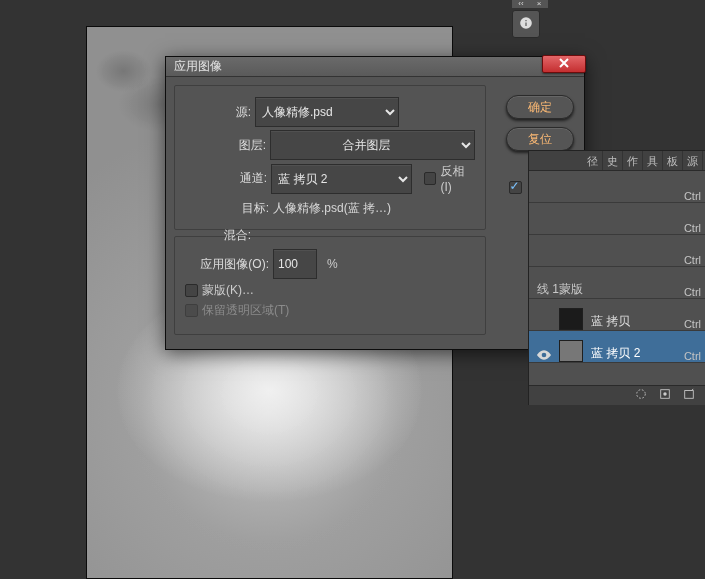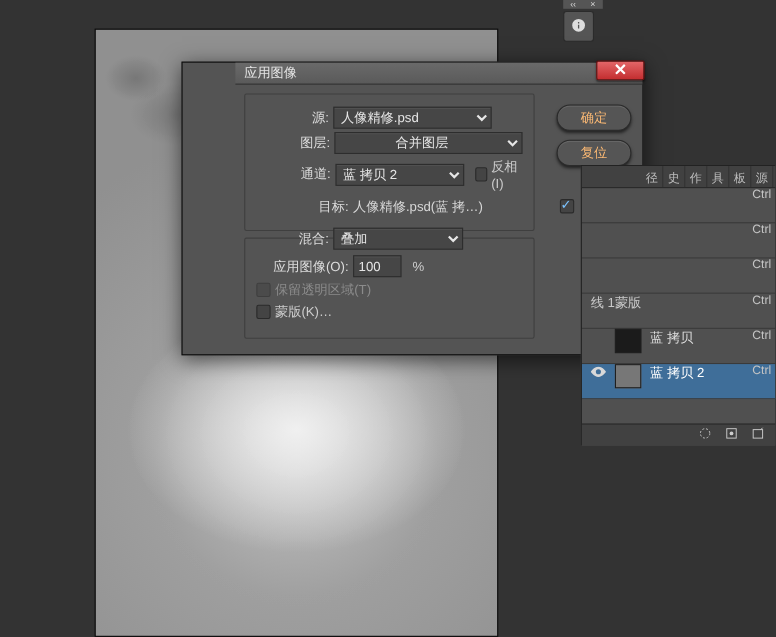--- a/index.html
+++ b/index.html
@@ -23,34 +23,34 @@
     content: ""; position: absolute; inset: 0;
     background:
       radial-gradient(ellipse 220px 160px at 50% 66%, rgba(240,240,240,0.9), transparent 70%),
       radial-gradient(circle 34px at 50% 46%, rgba(160,160,160,0.9), transparent 80%),
       radial-gradient(ellipse 60px 40px at 20% 14%, rgba(100,100,100,0.45), transparent 70%),
       radial-gradient(ellipse 40px 30px at 10% 8%, rgba(90,90,90,0.45), transparent 70%);
     mix-blend-mode: normal;
   }
 
   
-  .dialog { position: absolute; left: 165px; top: 56px; width: 420px; background: #545454; border: 1px solid #0d0d0d; box-shadow: 0 4px 18px rgba(0,0,0,0.6); padding-left: 48px; }
+  .dialog { position: absolute; left: 165px; top: 56px; width: 420px; background: #545454; border: 1px solid #0d0d0d; box-shadow: 0 4px 18px rgba(0,0,0,0.6); }
   .dlg-title { height: 20px; background: linear-gradient(#6a6a6a,#5a5a5a); display: flex; align-items: center; padding-left: 8px; font-size: 12px; color: #e4e4e4; position: relative; border-bottom: 1px solid #333; }
   .dlg-close { position: absolute; right: -2px; top: -2px; width: 44px; height: 18px; background: linear-gradient(#e36668,#c42e30); border: 1px solid #6d0c0c; border-radius: 2px; display: flex; align-items: center; justify-content: center; box-shadow: 0 1px 2px rgba(0,0,0,0.5); }
   .dlg-close svg { width: 10px; height: 10px; fill: #fff; }
 
   .dlg-body { padding: 8px 8px 14px 8px; position: relative; }
   .group1 { border: 1px solid #3f3f3f; border-radius: 2px; padding: 8px 10px 10px 10px; margin-right: 90px; position: relative; }
   .group2 { border: 1px solid #3f3f3f; border-radius: 2px; padding: 10px 10px 12px 10px; margin-top: 6px; margin-right: 90px; }
 
   .row { display: flex; align-items: center; margin: 3px 0; }
   .lbl { width: 70px; text-align: right; color: #dcdcdc; padding-right: 4px; }
   .lbl-small { width: 88px; text-align: right; color: #dcdcdc; padding-right: 4px; }
   select, input[type="text"].nbox {
-    background: #464646; border: 1px solid #2d2d2d; color: #e6e6e6; font-size: 12px; height: 20px;
+    background: #464646; border: 1px solid #2d2d2d; color: #e6e6e6; font-size: 12px; height: 30px;
     box-shadow: inset 0 1px 0 rgba(255,255,255,0.06);
   }
   select { padding: 1px 2px; }
   .sel-src { width: 144px; }
   .sel-layer { width: 212px; text-align: center; }
   .sel-ch { width: 144px; }
   .sel-blend { width: 118px; }
   .nbox { width: 44px; text-align: left; padding-left: 4px; }
   .chk { width: 13px; height: 13px; appearance: none; background: #444; border: 1px solid #2a2a2a; margin-right: 4px; display: inline-block; vertical-align: middle; border-radius: 2px; position: relative; }
   .chk:checked::after { content: "✓"; position: absolute; top: -3px; left: 0; font-size: 12px; color: #7cc3ff; }
@@ -61,21 +61,21 @@
   
   .side-col { position: absolute; right: 10px; top: 18px; display: flex; flex-direction: column; gap: 8px; align-items: center; }
   .pill-btn { width: 68px; height: 24px; border-radius: 14px; background: #555; border: 1px solid #2b2b2b; color: #fdba74; display: flex; align-items: center; justify-content: center; box-shadow: 0 1px 0 rgba(255,255,255,0.1) inset, 0 2px 3px rgba(0,0,0,0.6); cursor: pointer; }
   .preview-row { margin-top: 20px; display: flex; align-items: center; gap: 6px; color: #e2e2e2; }
 
   
   .panel { position: absolute; top: 150px; right: 0; width: 177px; height: 255px; background: #505050; border-left: 1px solid #222; border-top: 1px solid #222; }
   .panel-tabs { height: 20px; background: #414141; border-bottom: 1px solid #2a2a2a; display: flex; align-items: stretch; padding: 0 2px 0 54px; }
   .ptab { font-size: 11px; color: #bdbdbd; padding: 3px 4px 0; border-right: 1px solid #333; }
   .panel-body { overflow: hidden; }
-  .layer-row { height: 32px; display: flex; align-items: flex-start; border-bottom: 1px solid #3a3a3a; font-size: 12px; color: #dedede; position: relative; padding-left: 8px; }
+  .layer-row { height: 32px; display: flex; align-items: flex-end; border-bottom: 1px solid #3a3a3a; font-size: 12px; color: #dedede; position: relative; padding-left: 8px; }
   .layer-row .shortcut { margin-left: auto; padding-right: 4px; color: #c4c4c4; font-size: 11px; }
   .layer-row.selected { background: #3f6e99; color: #fff; }
   .layer-row.faded { color: #c9c9c9; }
   .eye { width: 14px; height: 14px; margin-right: 8px; display: flex; align-items: center; justify-content: center; }
   .eye svg { width: 14px; height: 10px; fill: #d8d8d8; }
   .eye.off svg { opacity: 0; }
   .thumb { width: 24px; height: 22px; background: #777; border: 1px solid #1f1f1f; margin-right: 8px; }
   .thumb.dark { background: #1b1b1b; }
   .panel-footer { position: absolute; bottom: 0; left: 0; right: 0; height: 20px; background: #414141; border-top: 1px solid #2a2a2a; display: flex; justify-content: flex-end; align-items: center; gap: 12px; padding-right: 10px; }
   .pf-icon svg { width: 12px; height: 12px; fill: #ccc; }
@@ -146,36 +146,33 @@
       </div>
       <div class="row tgt-line">
         <span class="lbl" style="width:88px">目标:</span>
         <span style="color:#d7d7d7;">人像精修.psd(蓝 拷…)</span>
       </div>
     </div>
 
     <div class="group2">
       <div class="row" style="margin-top:-18px; position:relative; top:-2px;">
         <span class="lbl">混合:</span>
-        <select class="sel-blend">
-          <option>叠加</option>
-        </select>
       </div>
       <div class="row">
         <span class="lbl-small">应用图像(O):</span>
         <input type="text" class="nbox" value="100" style="">
         <span style="margin-left:10px">%</span>
       </div>
       <div class="row">
+        <input type="checkbox" class="chk" style="">
+        <span>蒙版(K)…</span>
+      </div>
+      <div class="row">
         <input type="checkbox" class="chk" disabled="" style="">
         <span class="muted">保留透明区域(T)</span>
-      </div>
-      <div class="row">
-        <input type="checkbox" class="chk" style="">
-        <span>蒙版(K)…</span>
       </div>
     </div>
   </div>
 </div>
 
 <div class="panel">
   <div class="panel-tabs">
     <div class="ptab">径</div>
     <div class="ptab">史</div>
     <div class="ptab">作</div>

